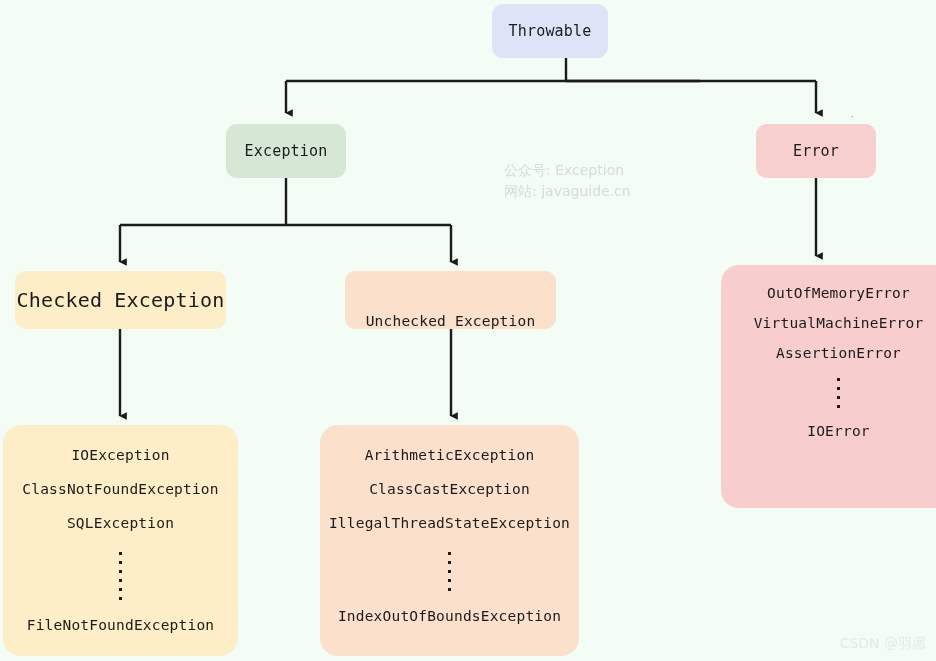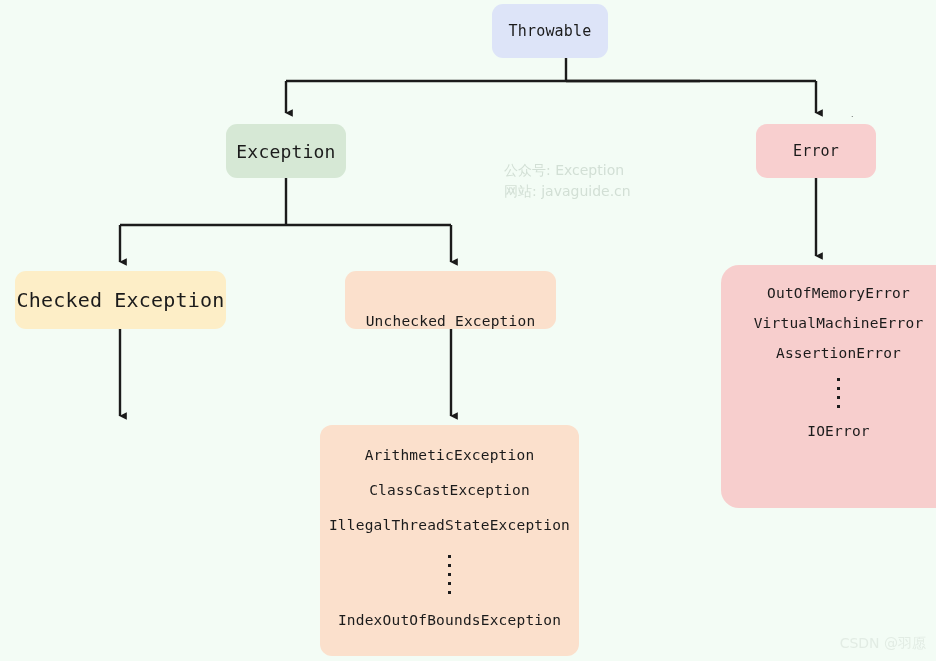--- a/index.html
+++ b/index.html
@@ -46,21 +46,21 @@
   }
   
   #node-throwable {
     left: 492px; top: 4px; width: 116px; height: 54px;
     background: #dde4f8;
     font-size: 15px;
   }
   #node-exception {
     left: 226px; top: 124px; width: 120px; height: 54px;
     background: #d6e8d5;
-    font-size: 18px;
+    font-size: 15px;
   }
   #node-error {
     left: 756px; top: 124px; width: 120px; height: 54px;
     background: #f8cfcf;
     font-size: 15px;
   }
   #node-checked {
     left: 15px; top: 271px; width: 211px; height: 58px;
     background: #fdeec7;
     font-size: 20px;
@@ -85,23 +85,23 @@
     background: #fdeec7;
     font-size: 14.5px;
     border-radius: 18px;
     padding: 22px 6px 10px 6px;
     justify-content: flex-start;
   }
   #node-unchecked-list {
     left: 320px; top: 425px; width: 259px; height: 231px;
     background: #fbe0cc;
     font-size: 14.5px;
-    border-radius: 12px;
+    border-radius: 18px;
     padding: 22px 6px 10px 6px;
-    justify-content: space-between;
+    justify-content: flex-start;
   }
   #node-error-list .line { margin-bottom: 14px; }
   #node-checked-list .line { margin-bottom: 18px; }
   #node-unchecked-list .line { margin-bottom: 18px; }
   .vdots {
     display: flex;
     flex-direction: column;
     align-items: center;
     line-height: 1;
   }
@@ -199,20 +199,34 @@
     <div class="line">AssertionError</div>
     <div class="vdots">
       <span></span>
         <span></span>
         <span></span>
         <span></span>
     </div>
     <div class="line">IOError</div>
   </div>
 
+  <div class="node" id="node-checked-list">
+    <div class="line">IOException</div>
+    <div class="line">ClassNotFoundException</div>
+    <div class="line">SQLException</div>
+    <div class="vdots">
+      <span></span>
+        <span></span>
+        <span></span>
+        <span></span>
+        <span></span>
+        <span></span>
+    </div>
+    <div class="line">FileNotFoundException</div>
+  </div>
 
   <div class="node" id="node-unchecked-list">
     <div class="line">ArithmeticException</div>
     <div class="line">ClassCastException</div>
     <div class="line">IllegalThreadStateException</div>
     <div class="vdots">
       <span></span>
         <span></span>
         <span></span>
         <span></span>

